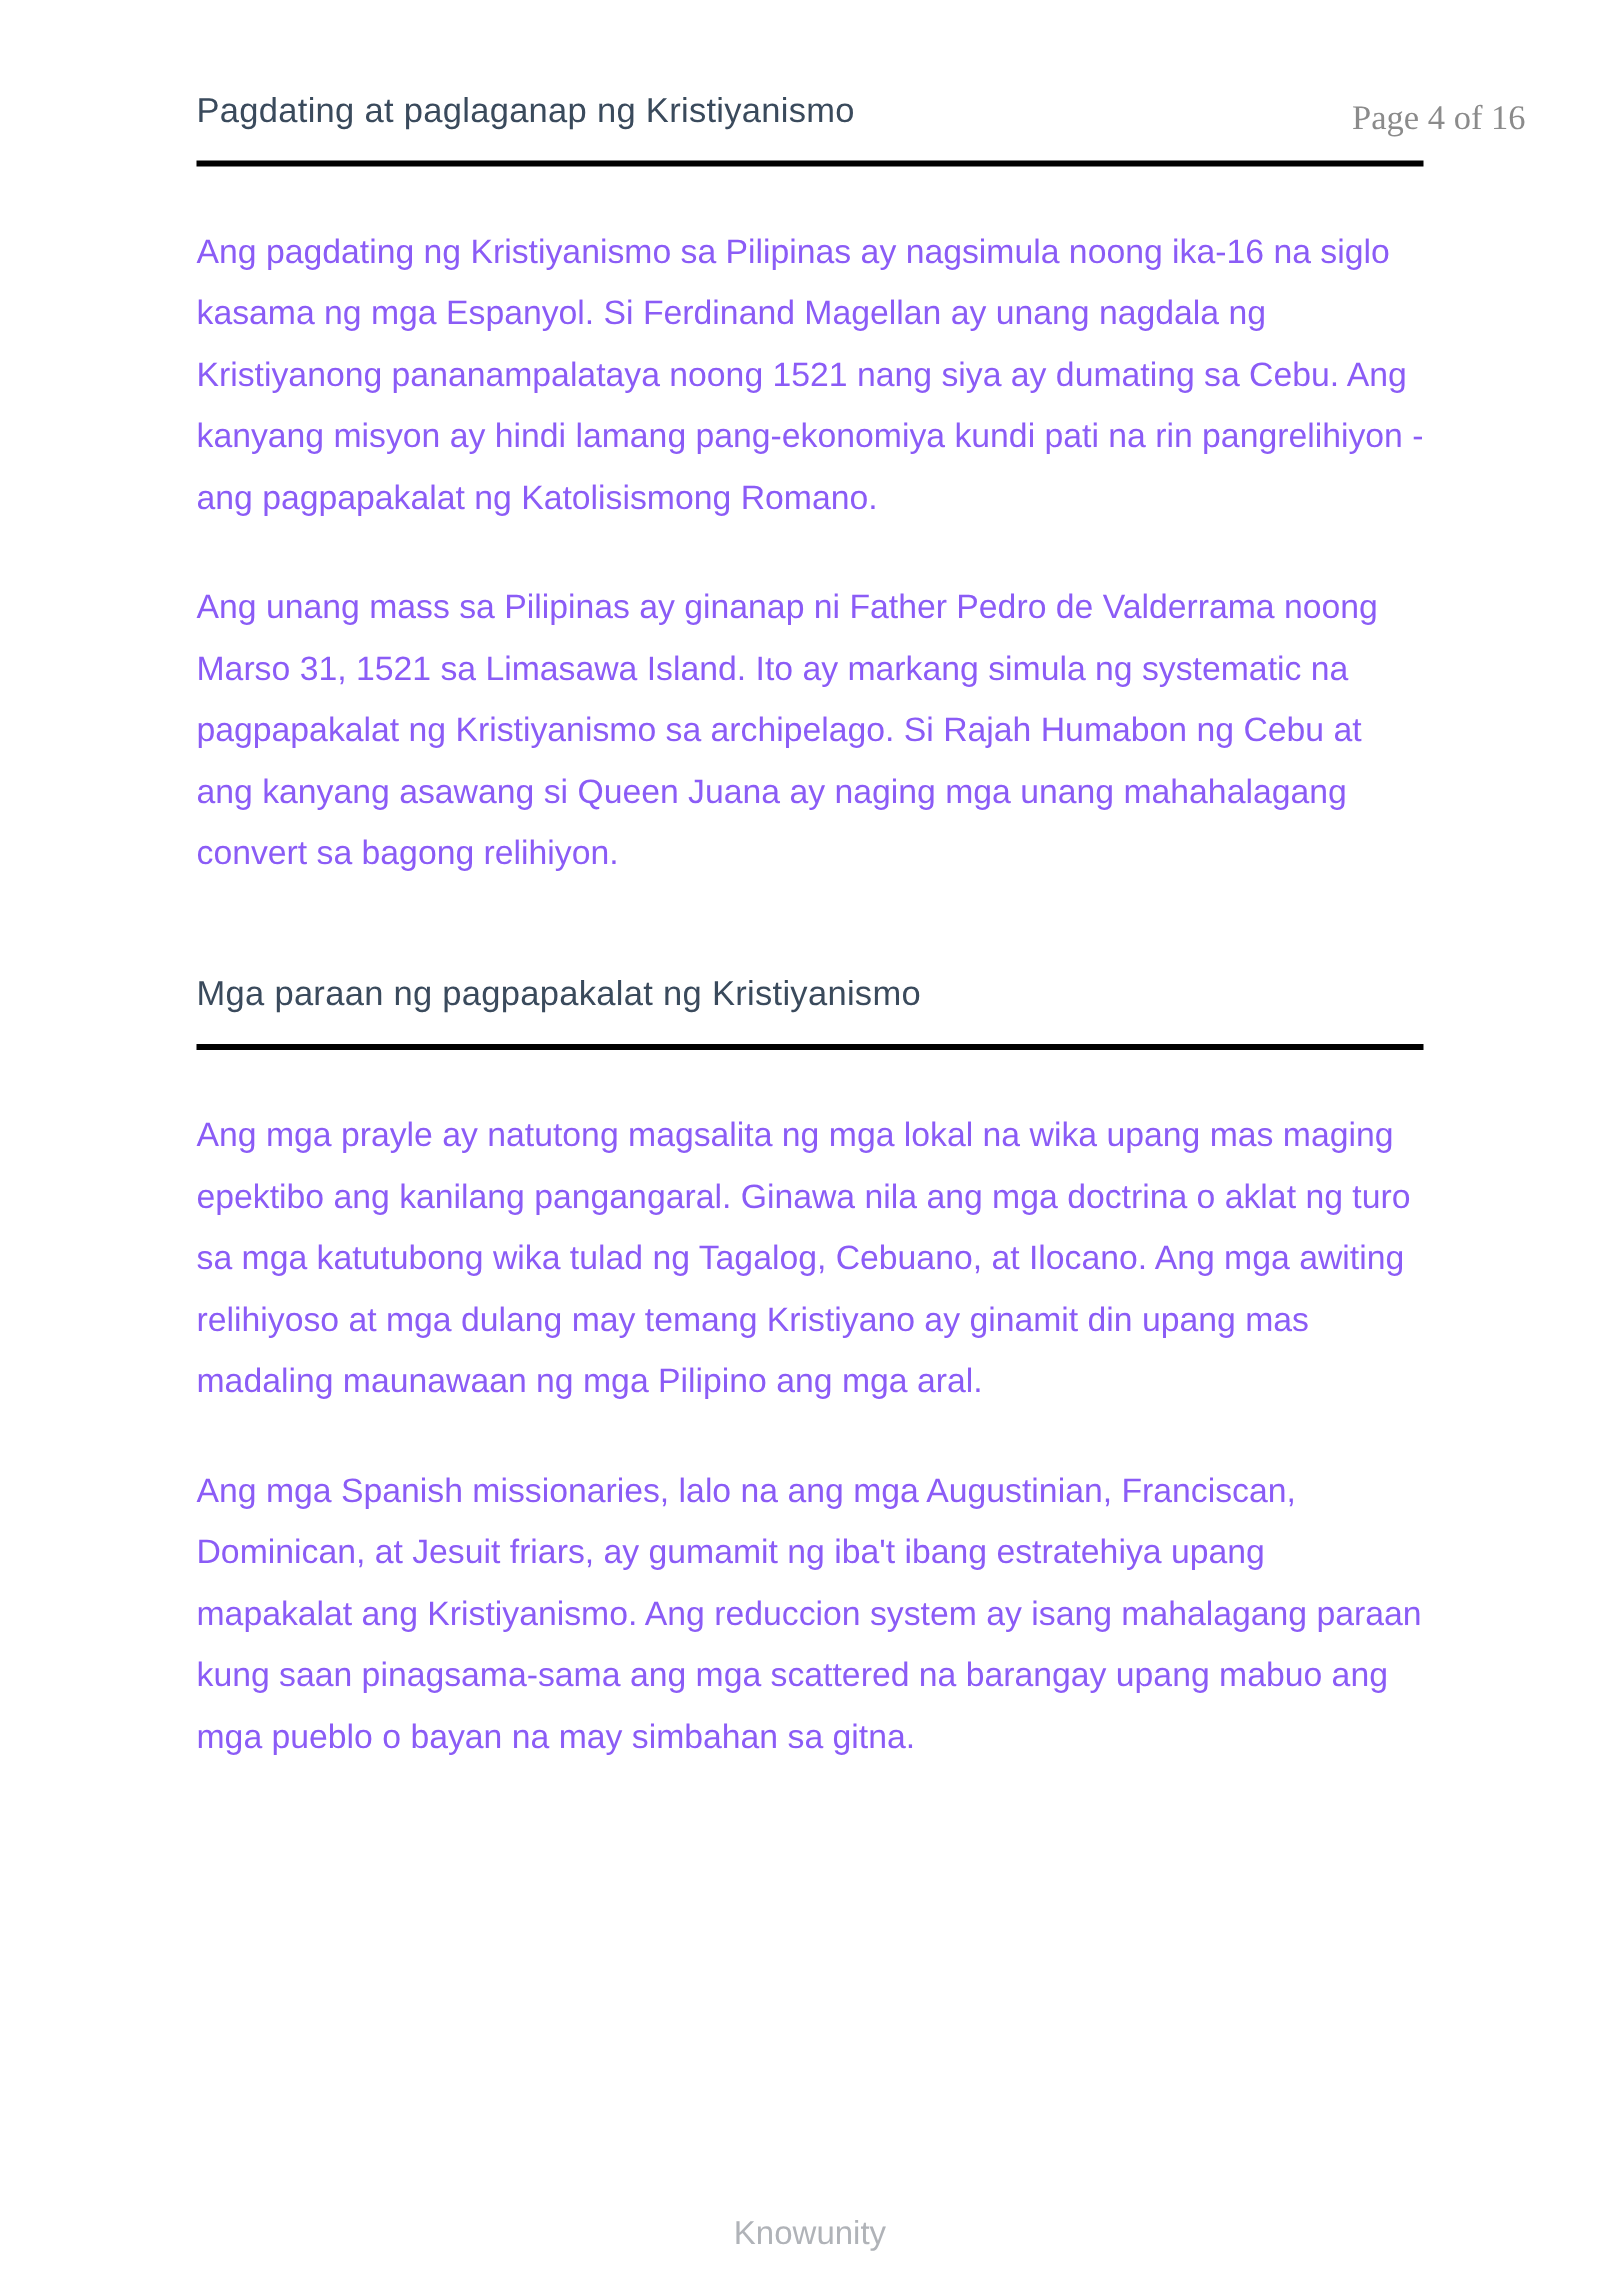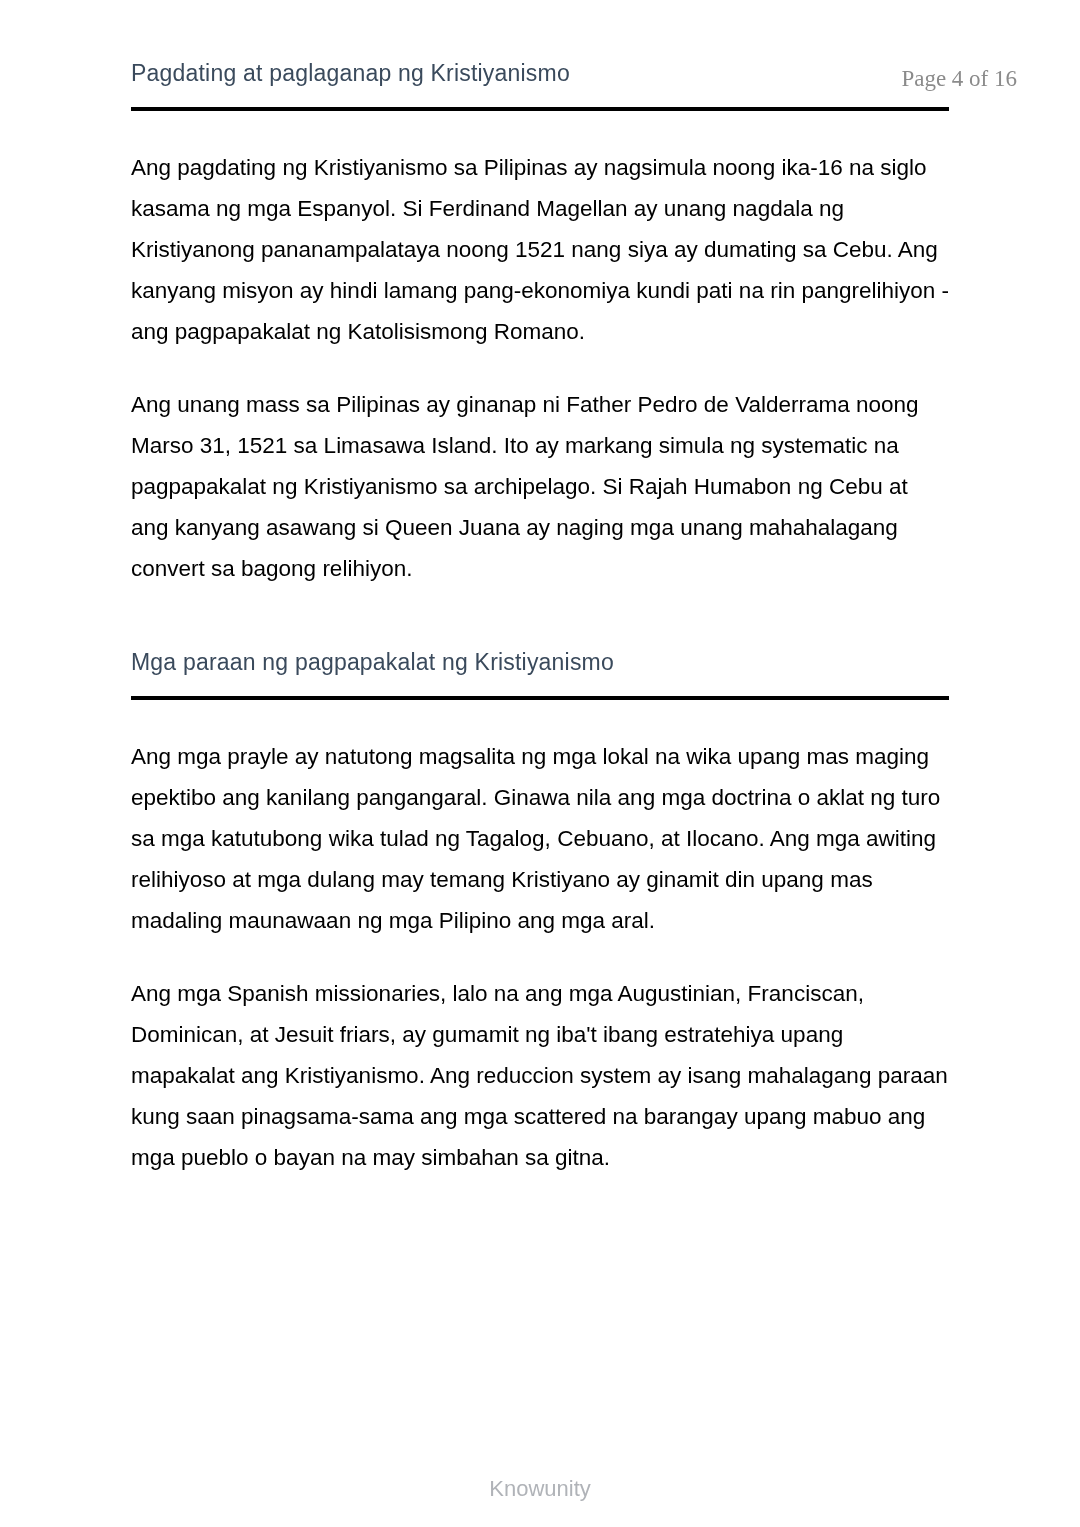--- a/index.html
+++ b/index.html
@@ -42,21 +42,21 @@
   .section:first-of-type .section-heading {
     margin-top: 60px;
   }
   .section + .section .section-heading {
     margin-top: 60px;
   }
   .body-paragraph {
     margin: 32px 0 0 0;
     font-size: 22.5px;
     line-height: 41px;
-    color: #000000;
+    color: #8b5cf6;
   }
   .section-heading + .body-paragraph {
     margin-top: 36px;
   }
   .watermark {
     position: absolute;
     left: 0;
     right: 0;
     bottom: 25px;
     text-align: center;

